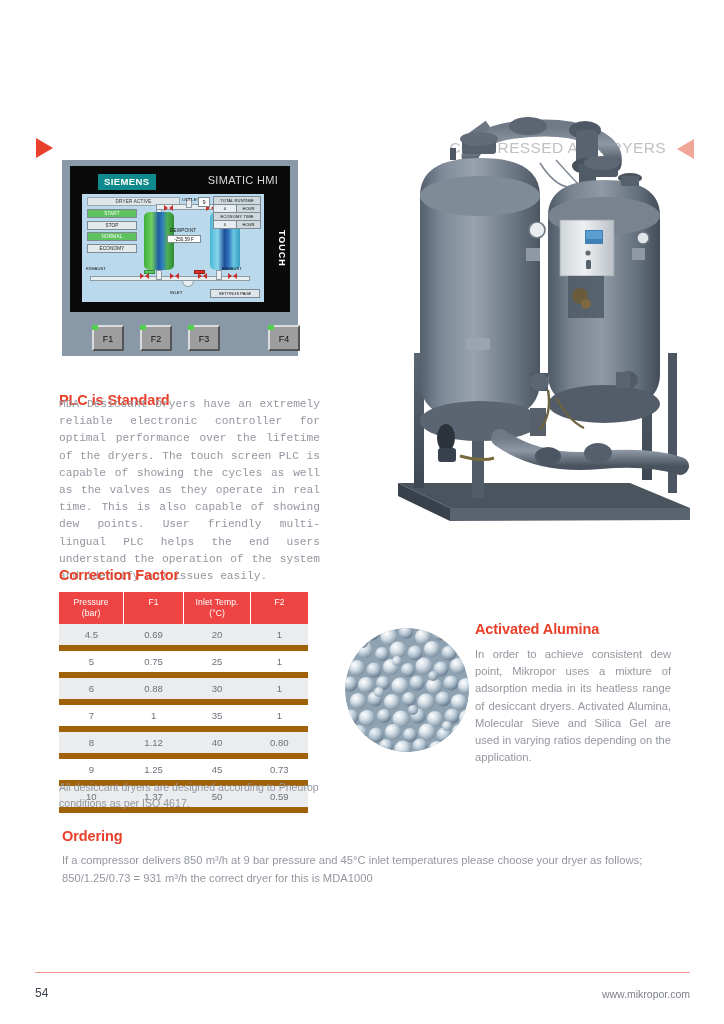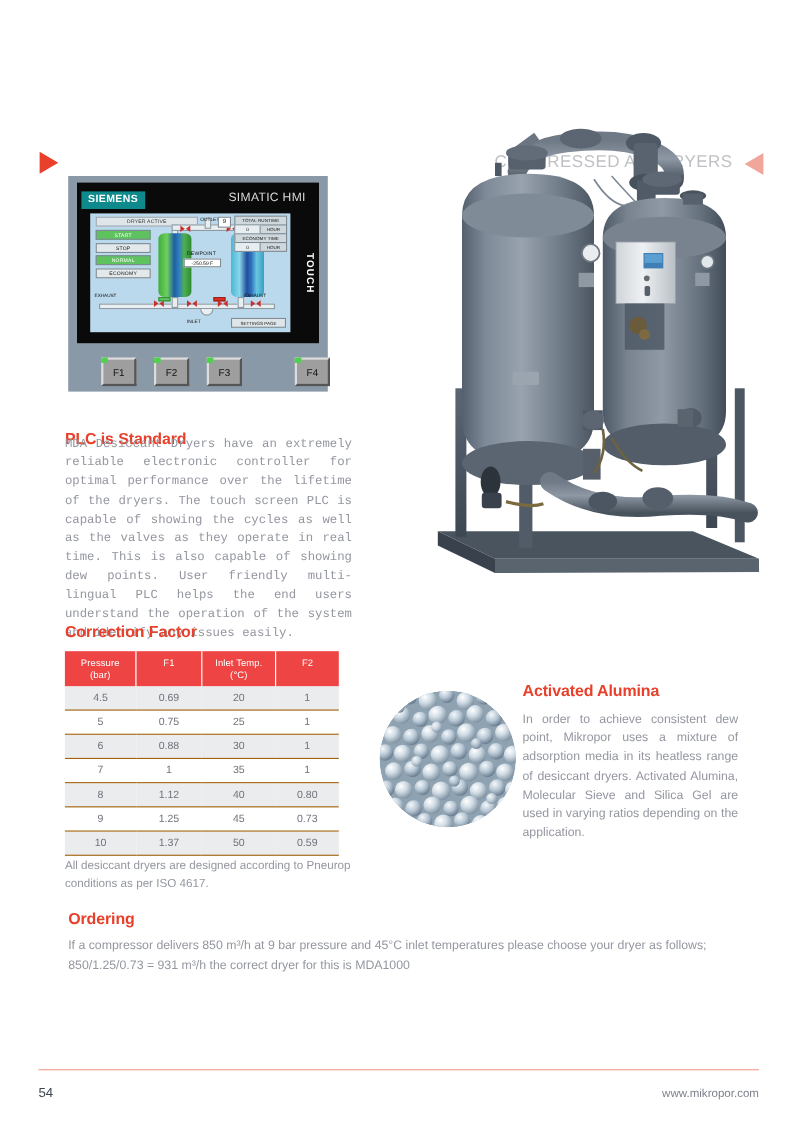--- a/index.html
+++ b/index.html
@@ -39,21 +39,21 @@
     border-top:10px solid transparent;
     border-bottom:10px solid transparent;
     border-right:17px solid #F0A79A;
   }
 
   
   .hmi { position:absolute; left:62px; top:160px; width:236px; height:196px;
          background:#8a99a8; }
   .hmi-screen { position:absolute; left:8px; top:6px; width:220px; height:146px;
                 background:#0a0a0a; }
-  .hmi-brand { position:absolute; left:4px; top:8px;
+  .hmi-brand { position:absolute; left:28px; top:8px;
                background:#0E8A8C; color:#fff;
                font-size:9.5px; font-weight:bold; letter-spacing:0.4px;
                padding:2px 6px 3px 6px; }
   .hmi-model { position:absolute; right:12px; top:8px; color:#d8d8d8;
                font-size:11px; letter-spacing:0.3px; }
   .hmi-inner { position:absolute; left:12px; top:28px; width:182px; height:108px;
                background:#BBD9EC; }
   .hmi-touch { position:absolute; right:3px; top:28px; width:14px; height:108px;
                color:#ffffff; font-size:9px; font-weight:bold; letter-spacing:1px;
                writing-mode:vertical-rl; text-align:center; }
@@ -117,21 +117,21 @@
   .sec-cf-title { position:absolute; left:59px; top:567px; }
 
   
   .cf-table { position:absolute; left:59px; top:592px; width:249px;
               border-collapse:collapse; }
   .cf-table th { background:#ef4444; color:#ffffff; font-size:8.6px; font-weight:normal;
       padding:5px 2px; line-height:11px; border-right:1px solid #ffffff;
       letter-spacing:.1px; }
   .cf-table th:last-child { border-right:none; }
   .cf-table td { font-size:9.6px; color:#6E727C; text-align:center; padding:5px 2px;
-      border-bottom:1px solid #a16207; }
+      border-bottom:6px solid #a16207; }
   .cf-table tbody tr:nth-child(odd) { background:#EBECEE; }
   .cf-table tbody tr:nth-child(even) { background:#ffffff; }
 
   .note-text { position:absolute; left:59px; top:780px; width:275px;
       color:#9497A0; font-size:10.6px; line-height:15.5px; }
 
   .sec-ord-title { position:absolute; left:62px; top:828px; }
   .sec-ord-body { position:absolute; left:62px; top:851px; width:600px;
       color:#9497A0; font-size:11.2px; line-height:18px; }
 

